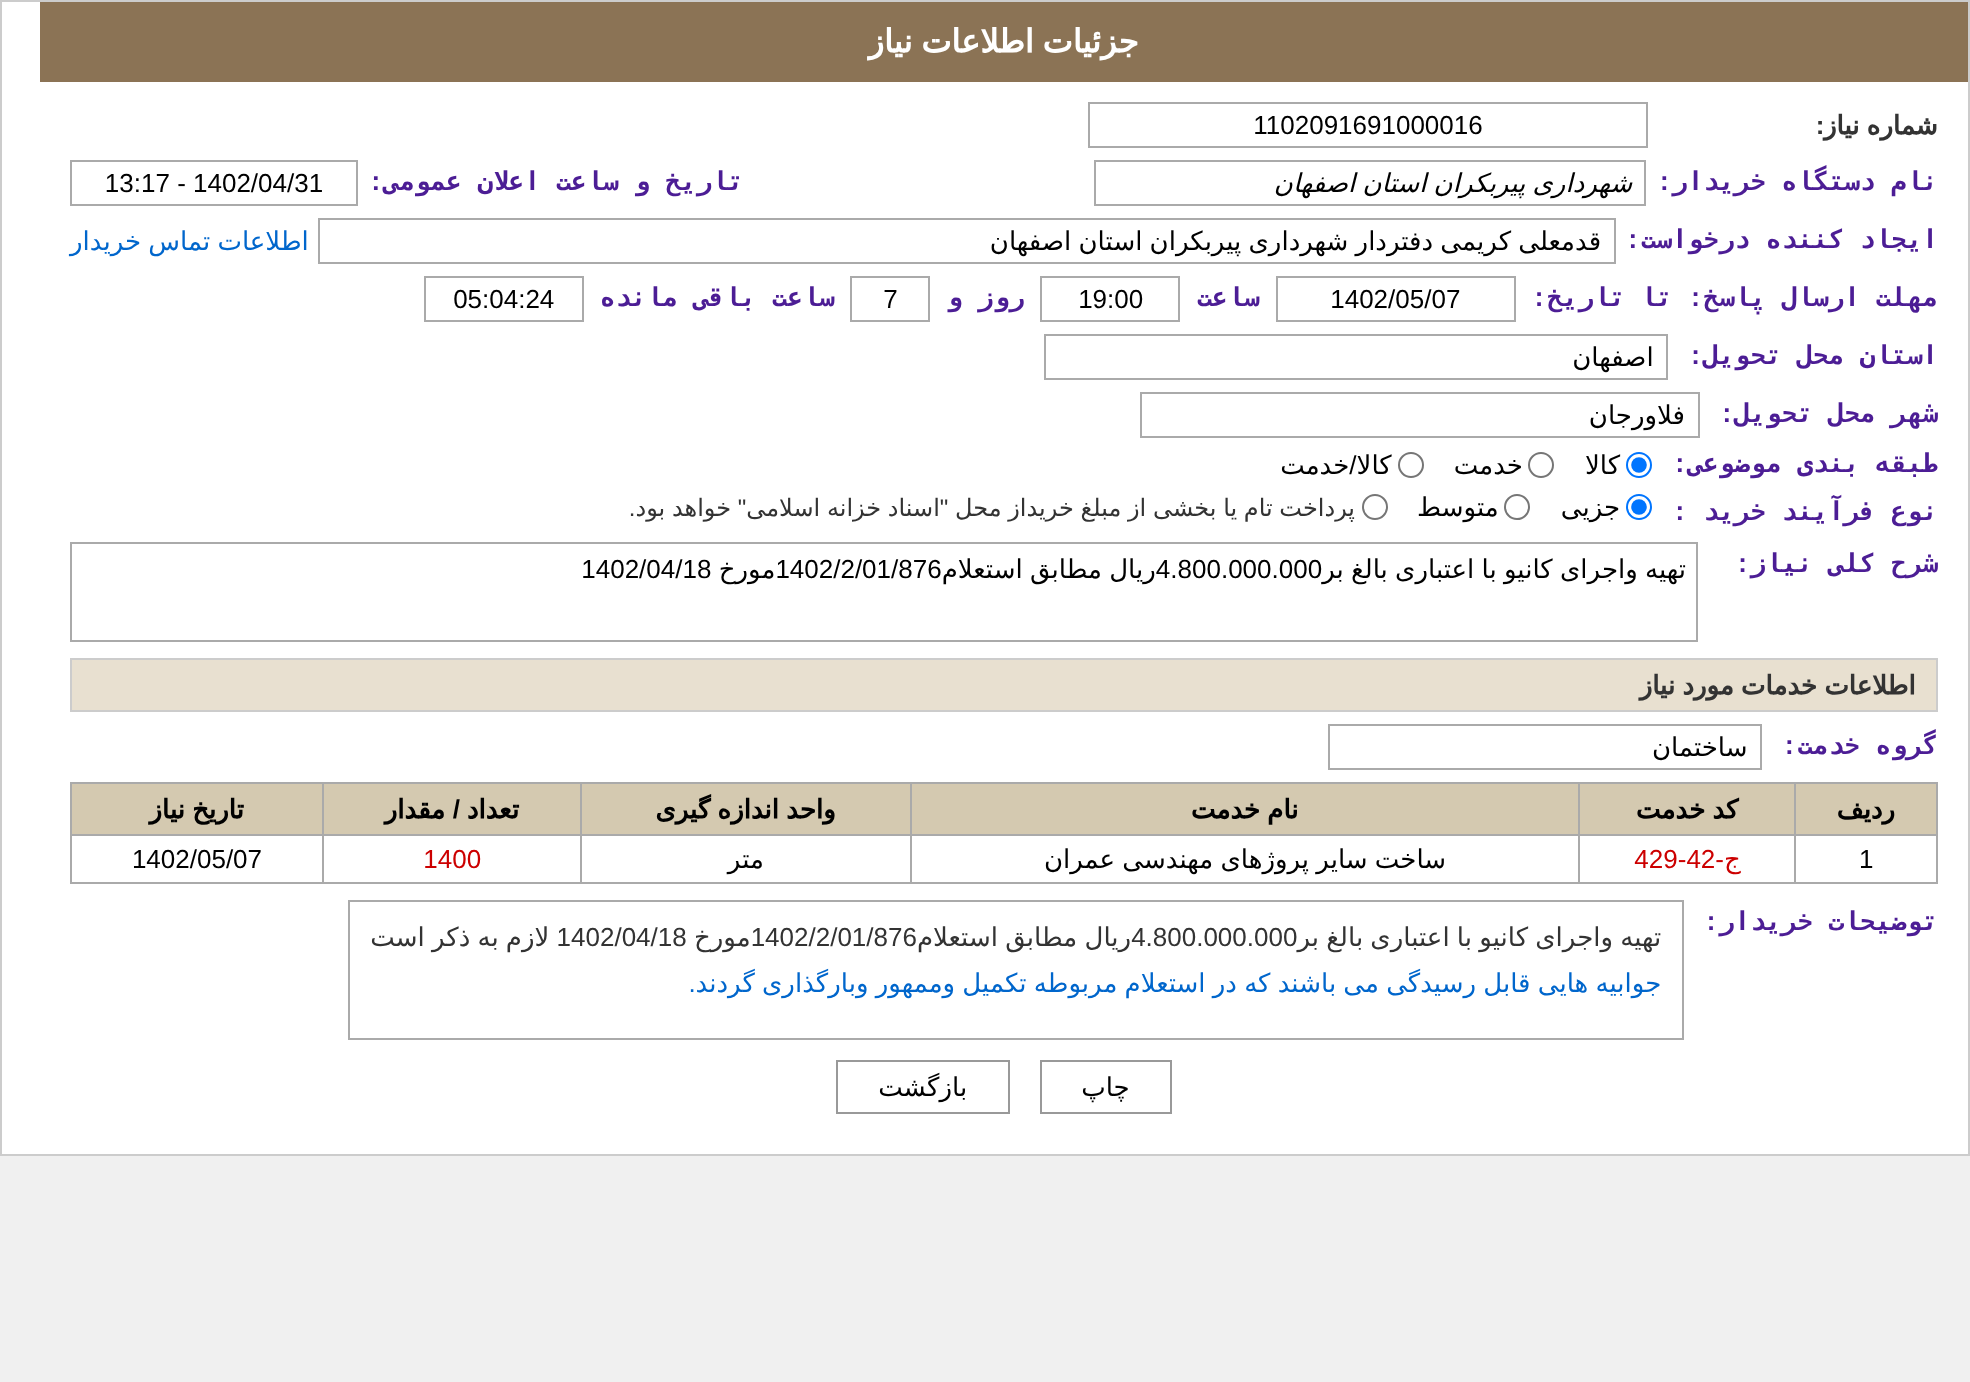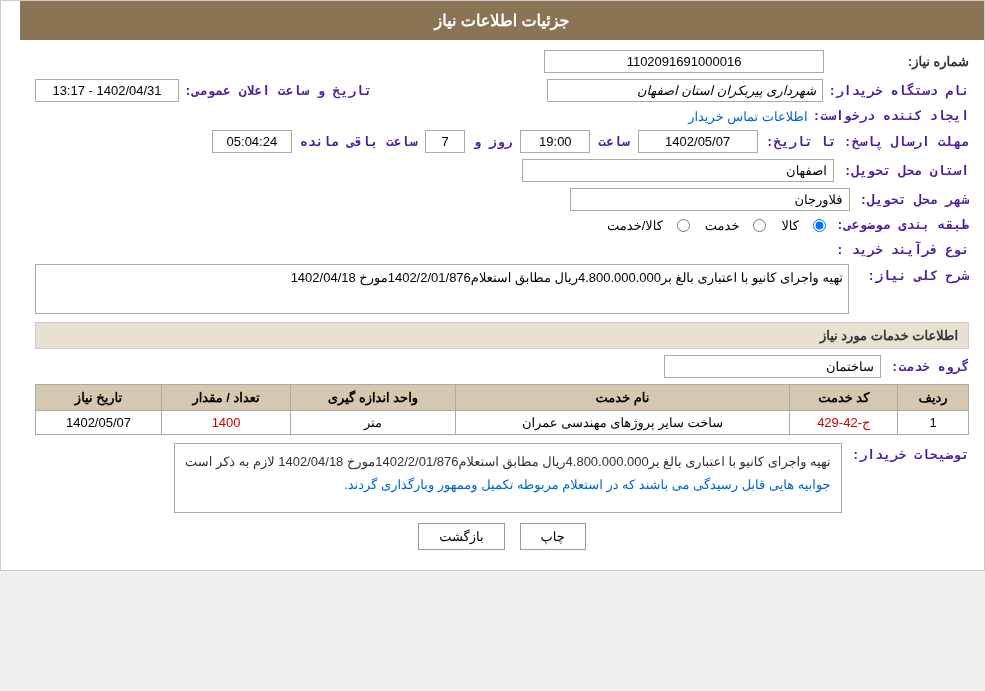--- a/index.html
+++ b/index.html
@@ -81,21 +81,21 @@
     }
     .radio-group {
       display: flex;
       align-items: center;
       gap: 15px;
       flex-direction: row-reverse;
     }
     .radio-item {
       display: flex;
       align-items: center;
-      gap: 14px;
+      gap: 3px;
     }
     table.service-table {
       width: 100%;
       border-collapse: collapse;
       margin-top: 5px;
     }
     table.service-table th {
       background: #d4c9b0;
       border: 1px solid #aaa;
       padding: 5px 8px;
@@ -166,20 +166,21 @@
       </div>
       <div style="display:flex; align-items:center; gap:5px; margin-right:auto;">
         <span class="field-label">تاریخ و ساعت اعلان عمومی:</span>
         <div class="field-value" style="width:144px;text-align:center;">1402/04/31 - 13:17</div>
       </div>
     </div>
 
     <div style="display:flex; gap:10px; margin-bottom:6px; align-items:center;">
       <div style="display:flex; align-items:center; gap:5px; flex:1;">
         <span class="field-label">ایجاد کننده درخواست:</span>
+        <div class="field-value" style="flex:1; text-align:right;">قدمعلی کریمی دفتردار شهرداری پیربکران استان اصفهان</div>
         <span class="link-blue">اطلاعات تماس خریدار</span>
       </div>
     </div>
 
     <div style="display:flex; gap:8px; margin-bottom:6px; align-items:center;">
       <span class="field-label">مهلت ارسال پاسخ: تا تاریخ:</span>
       <div class="field-value" style="width:120px; text-align:center;">1402/05/07</div>
       <span class="field-label">ساعت</span>
       <div class="field-value" style="width:70px; text-align:center;">19:00</div>
       <span class="field-label">روز و</span>
@@ -211,20 +212,36 @@
         </div>
         <div class="radio-item">
           <input type="radio" name="category" checked="" style="">
           <span>کالا</span>
         </div>
       </div>
     </div>
 
     <div style="display:flex; gap:10px; margin-bottom:6px; align-items:flex-start;">
       <span class="field-label" style="padding-top:3px;">نوع فرآیند خرید :</span>
+      <div>
+        <div class="radio-group" style="margin-bottom:4px;">
+          <div class="radio-item">
+            <input type="radio" name="process" style="">
+            <span style="font-size:12px; color:#333;">پرداخت تام یا بخشی از مبلغ خریداز محل "اسناد خزانه اسلامی" خواهد بود.</span>
+          </div>
+          <div class="radio-item">
+            <input type="radio" name="process" style="">
+            <span>متوسط</span>
+          </div>
+          <div class="radio-item">
+            <input type="radio" name="process" checked="" style="">
+            <span>جزیی</span>
+          </div>
+        </div>
+      </div>
     </div>
 
     <div style="display:flex; gap:10px; margin-bottom:6px; align-items:flex-start;">
       <span class="field-label" style="padding-top:4px; min-width:110px;">شرح کلی نیاز:</span>
       <textarea class="textarea-box" readonly="" style="height: 50px; font-family: Tahoma, Arial, sans-serif; font-size: 13px;">تهیه واجرای کانیو با اعتباری بالغ بر4.800.000.000ریال مطابق استعلام1402/2/01/876مورخ 1402/04/18</textarea>
     </div>
 
     <div class="section-title">اطلاعات خدمات مورد نیاز</div>
 
     <div style="display:flex; gap:10px; margin-bottom:6px; align-items:center;">

